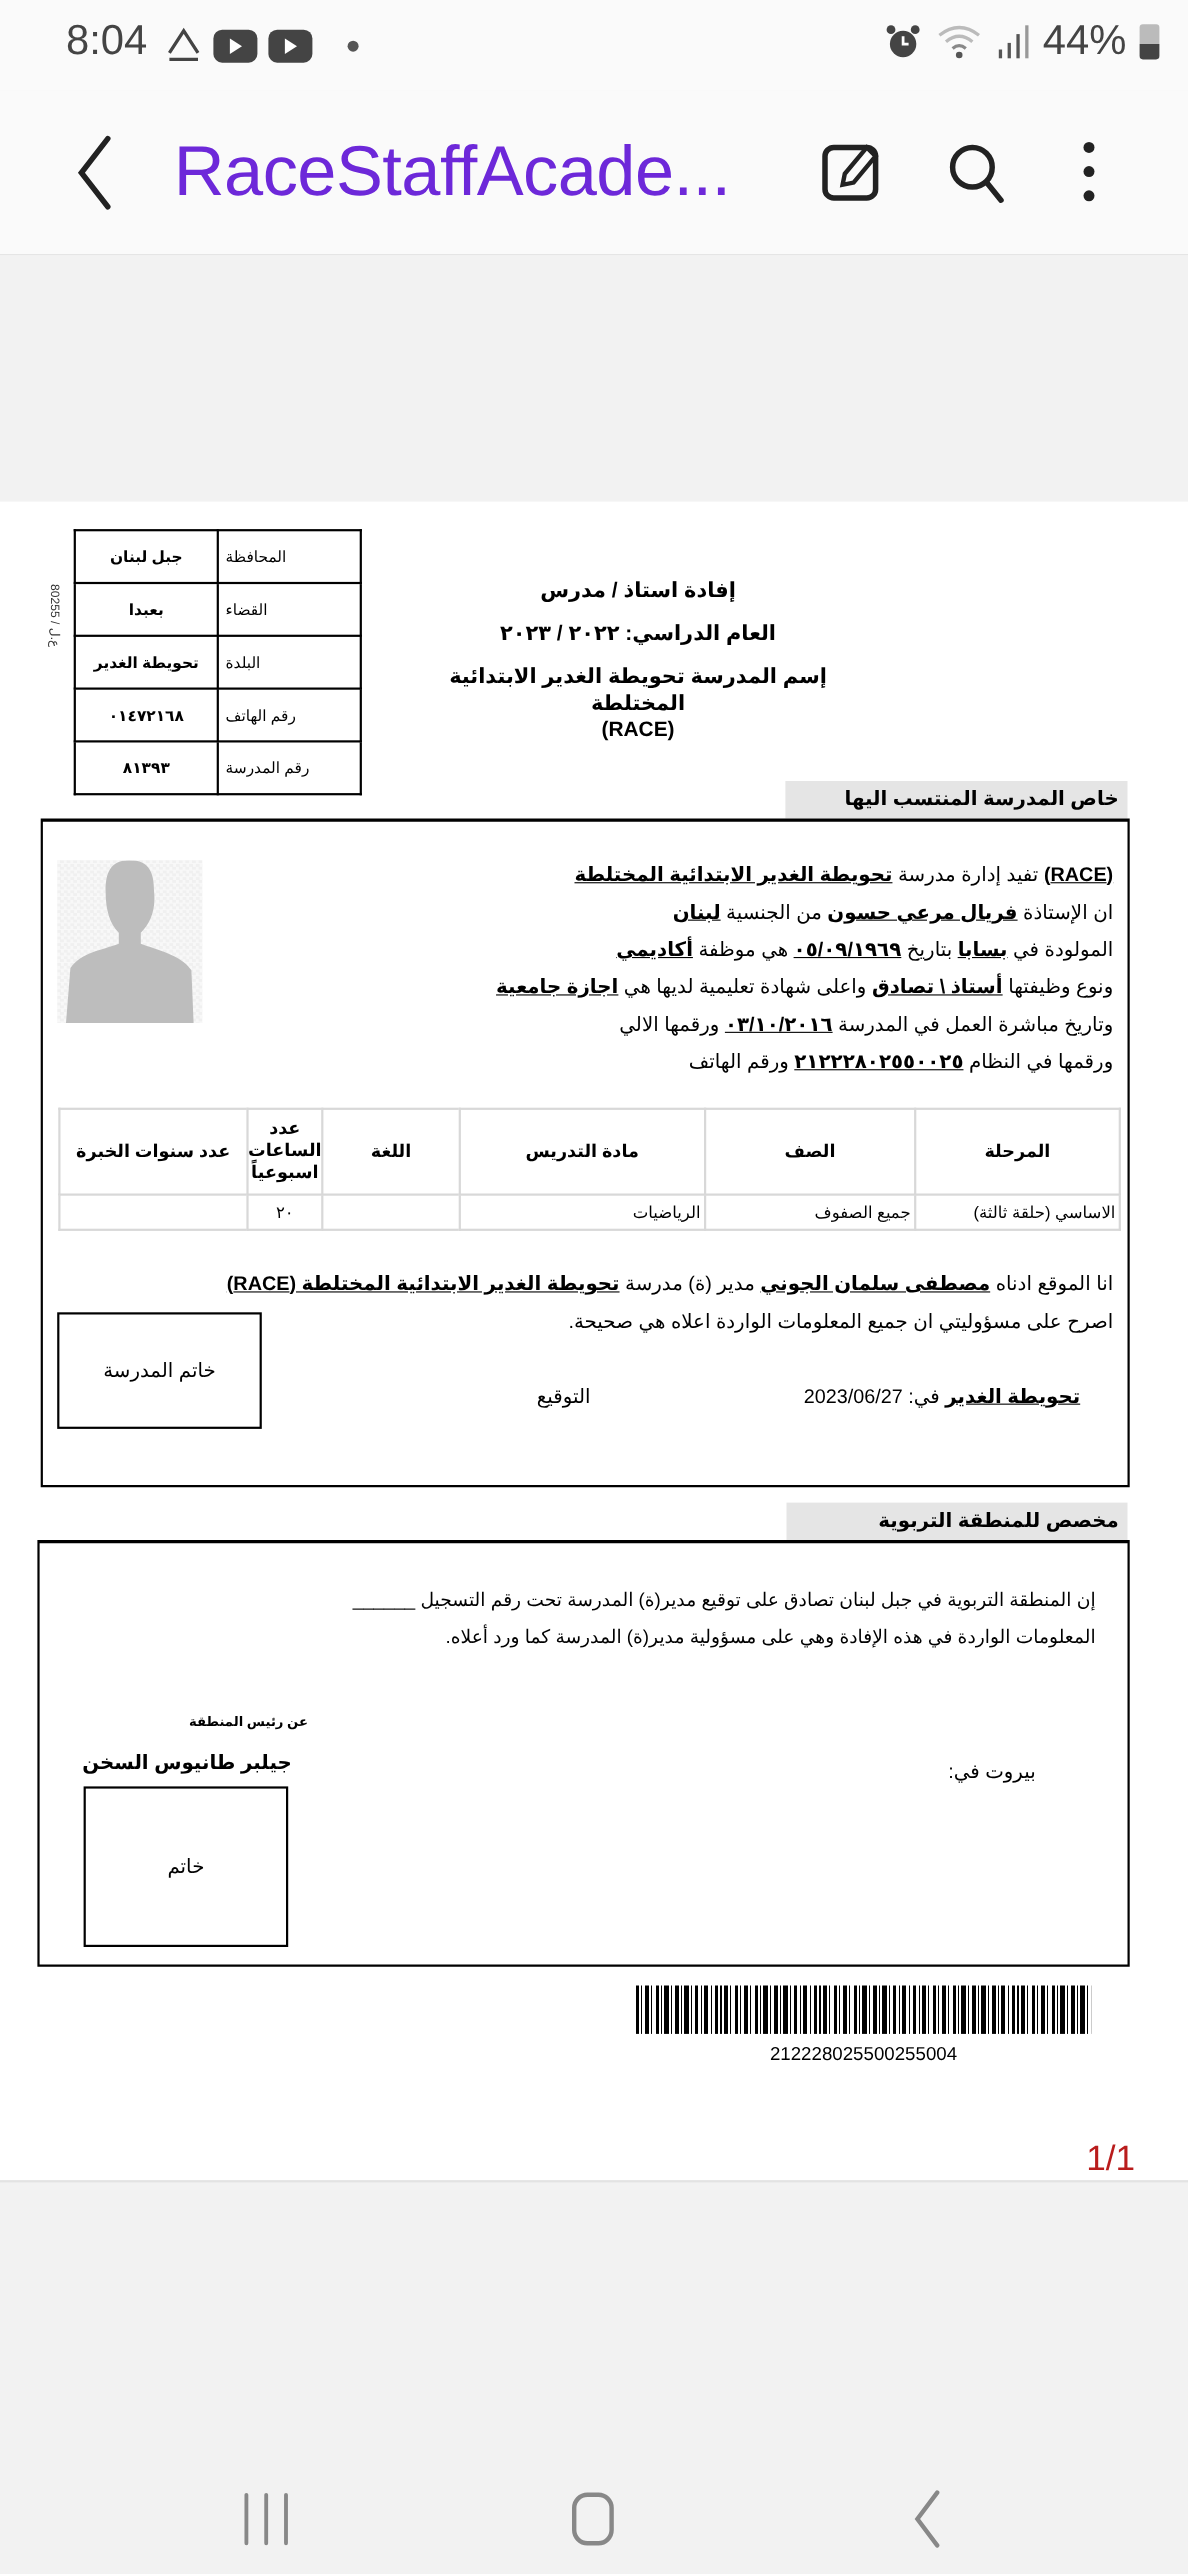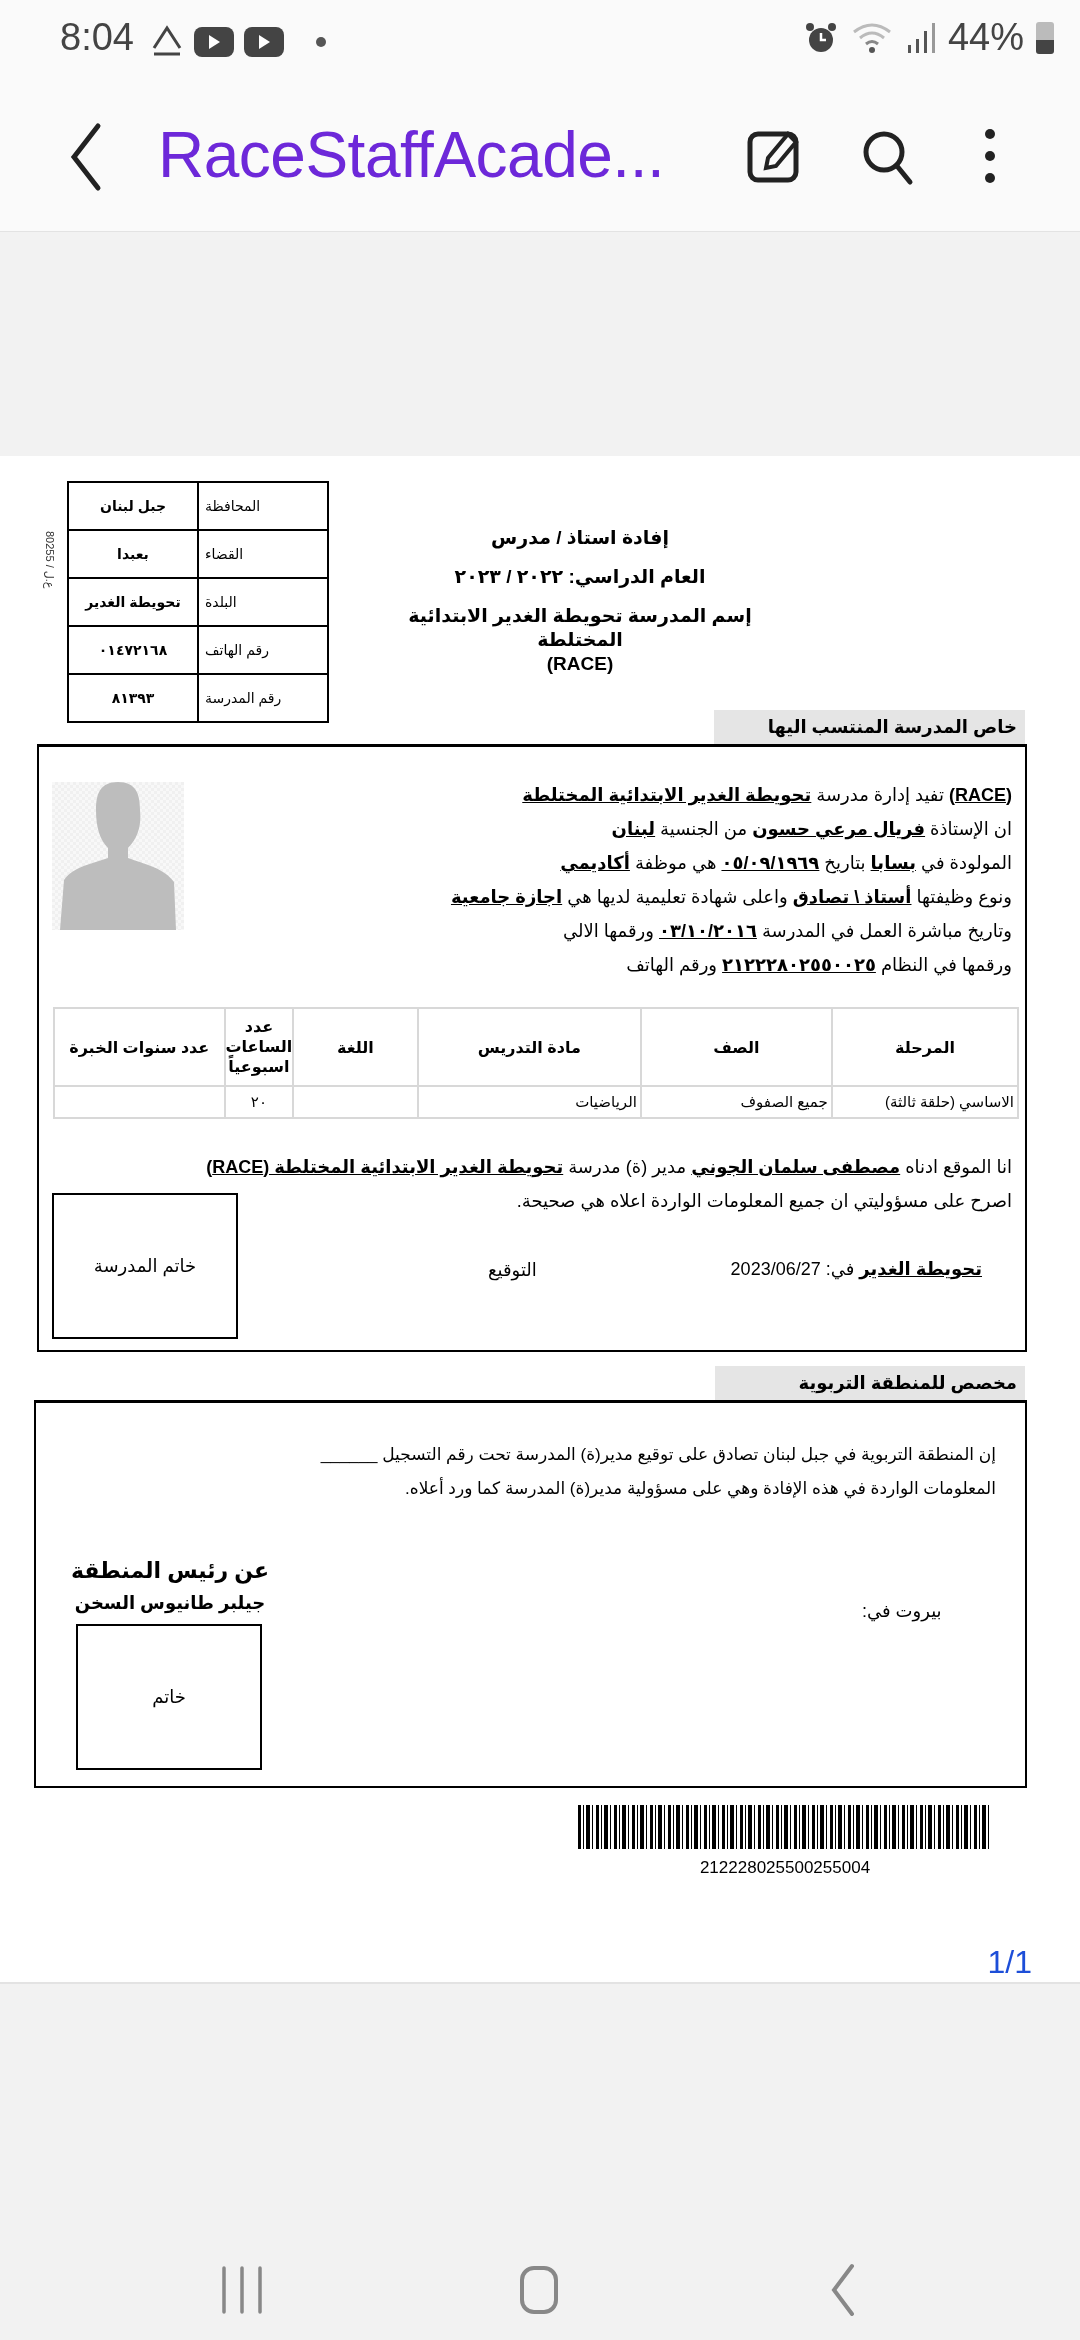--- a/index.html
+++ b/index.html
@@ -18,21 +18,21 @@
 
   
   .appbar { position: absolute; left: 0; top: 82px; width: 1080px; height: 150px; background: #fafafa; border-bottom: 1px solid #e3e3e3; }
   .app-back { position: absolute; left: 62px; top: 38px; width: 50px; height: 74px; }
   .app-title { position: absolute; left: 158px; top: 36px; font-size: 64px; font-weight: 500; color: #6d28d9; letter-spacing: -0.5px; }
   .app-icon { position: absolute; top: 42px; width: 64px; height: 64px; }
 
   
   .grayband { position: absolute; left: 0; top: 232px; width: 1080px; height: 224px; background: #f2f2f2; }
   .page { position: absolute; left: 0; top: 456px; width: 1080px; height: 1526px; background: #fff; }
-  .page-counter { position: absolute; right: 48px; top: 1488px; font-size: 32px; color: #1d4ed8; }
+  .page-counter { position: absolute; right: 48px; top: 1488px; font-size: 32px; color: #b91c1c; }
   .bottom-gray { position: absolute; left: 0; top: 1982px; width: 1080px; height: 358px; background: #f2f2f2; border-top: 2px solid #e3e3e3; }
 
   
   .abs { position: absolute; }
   .rtl { direction: rtl; unicode-bidi: plaintext; }
   .bold { font-weight: bold; }
   .u { text-decoration: underline; font-weight: bold; }
 
   .info-table { position: absolute; left: 67px; top: 25px; width: 262px; border-collapse: collapse; font-size: 14px; }
   .info-table td { border: 2px solid #000; height: 48px; padding: 0 6px; }
@@ -212,31 +212,31 @@
 
   <div class="para" style="top:694px;">
     <span>انا الموقع ادناه </span><span class="u">مصطفى سلمان الجوني</span><span> مدير (ة) مدرسة </span><span class="u">تحويطة الغدير الابتدائية المختلطة (RACE)</span>
   </div>
   <div class="para" style="top:728px;">اصرح على مسؤوليتي ان جميع المعلومات الواردة اعلاه هي صحيحة.</div>
 
   <div class="para" style="top:796px; right:98px;">
     <span class="u">تحويطة الغدير</span><span> في: </span><span>2023/06/27</span>
   </div>
   <div class="abs rtl" style="left:488px; top:803px; font-size:18px;">التوقيع</div>
-  <div class="stamp-box" style="left:52px; top:737px; width:186px; height:146px;">
+  <div class="stamp-box" style="left:52px; top:737px; width:186px; height:106px;">
     <span>خاتم المدرسة</span>
   </div>
 
   <div class="section-tab" style="left:715px; top:910px; width:310px;">مخصص للمنطقة التربوية</div>
   <div class="section-box" style="left:34px; top:944px; width:993px; height:388px;"></div>
 
   <div class="para" style="top:982px; right:84px; font-size:17px;">إن المنطقة التربوية في جبل لبنان تصادق على توقيع مدير(ة) المدرسة تحت رقم التسجيل ______</div>
   <div class="para" style="top:1016px; right:84px; font-size:17px;">المعلومات الواردة في هذه الإفادة وهي على مسؤولية مدير(ة) المدرسة كما ورد أعلاه.</div>
 
-  <div class="abs rtl bold" style="left:60px; top:1102px; width:220px; text-align:center; font-size:22px;">عن رئيس المنطقة</div>
+  <div class="abs rtl bold" style="left:60px; top:1102px; width:220px; font-size:12px;">عن رئيس المنطقة</div>
   <div class="abs rtl bold" style="left:60px; top:1136px; width:220px; text-align:center; font-size:18px;">جيلبر طانيوس السخن</div>
   <div class="abs rtl" style="left:862px; top:1144px; font-size:18px;">بيروت في:</div>
   <div class="stamp-box" style="left:76px; top:1168px; width:186px; height:146px;">
     <span>خاتم</span>
   </div>
 
   <div class="barcode"></div>
   <div class="barcode-num">212228025500255004</div>
 
   <div class="page-counter">1/1</div>

